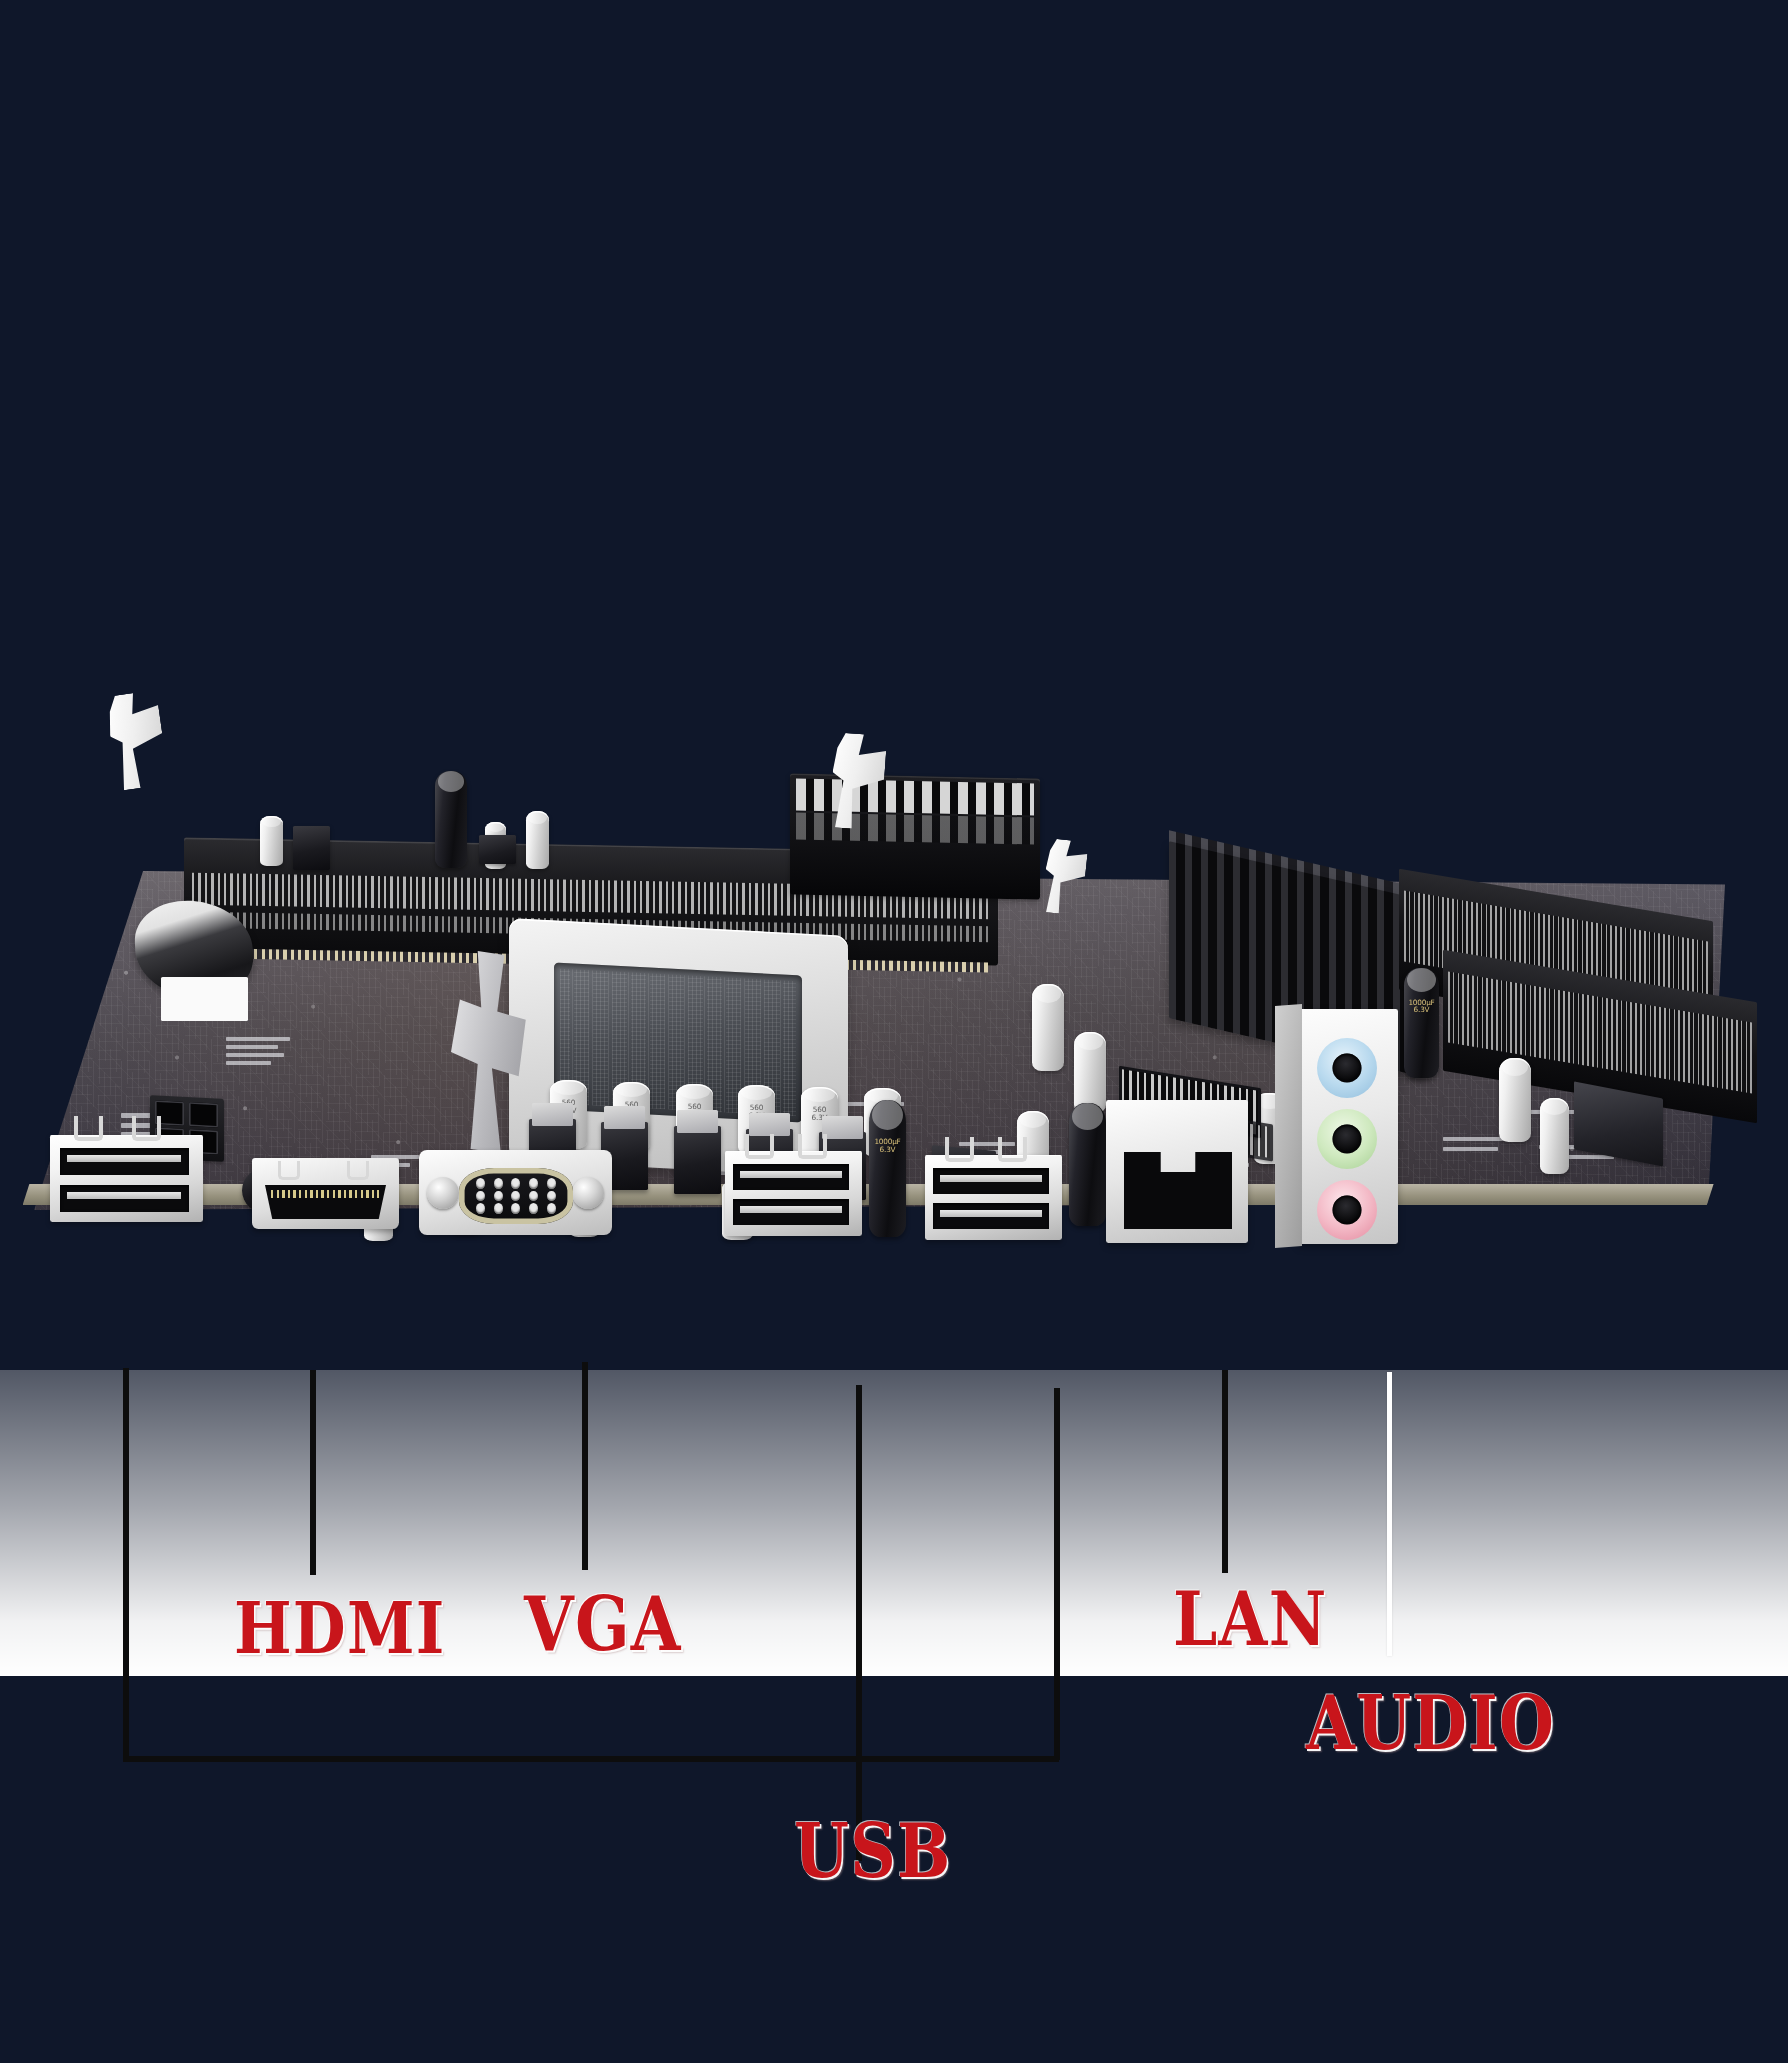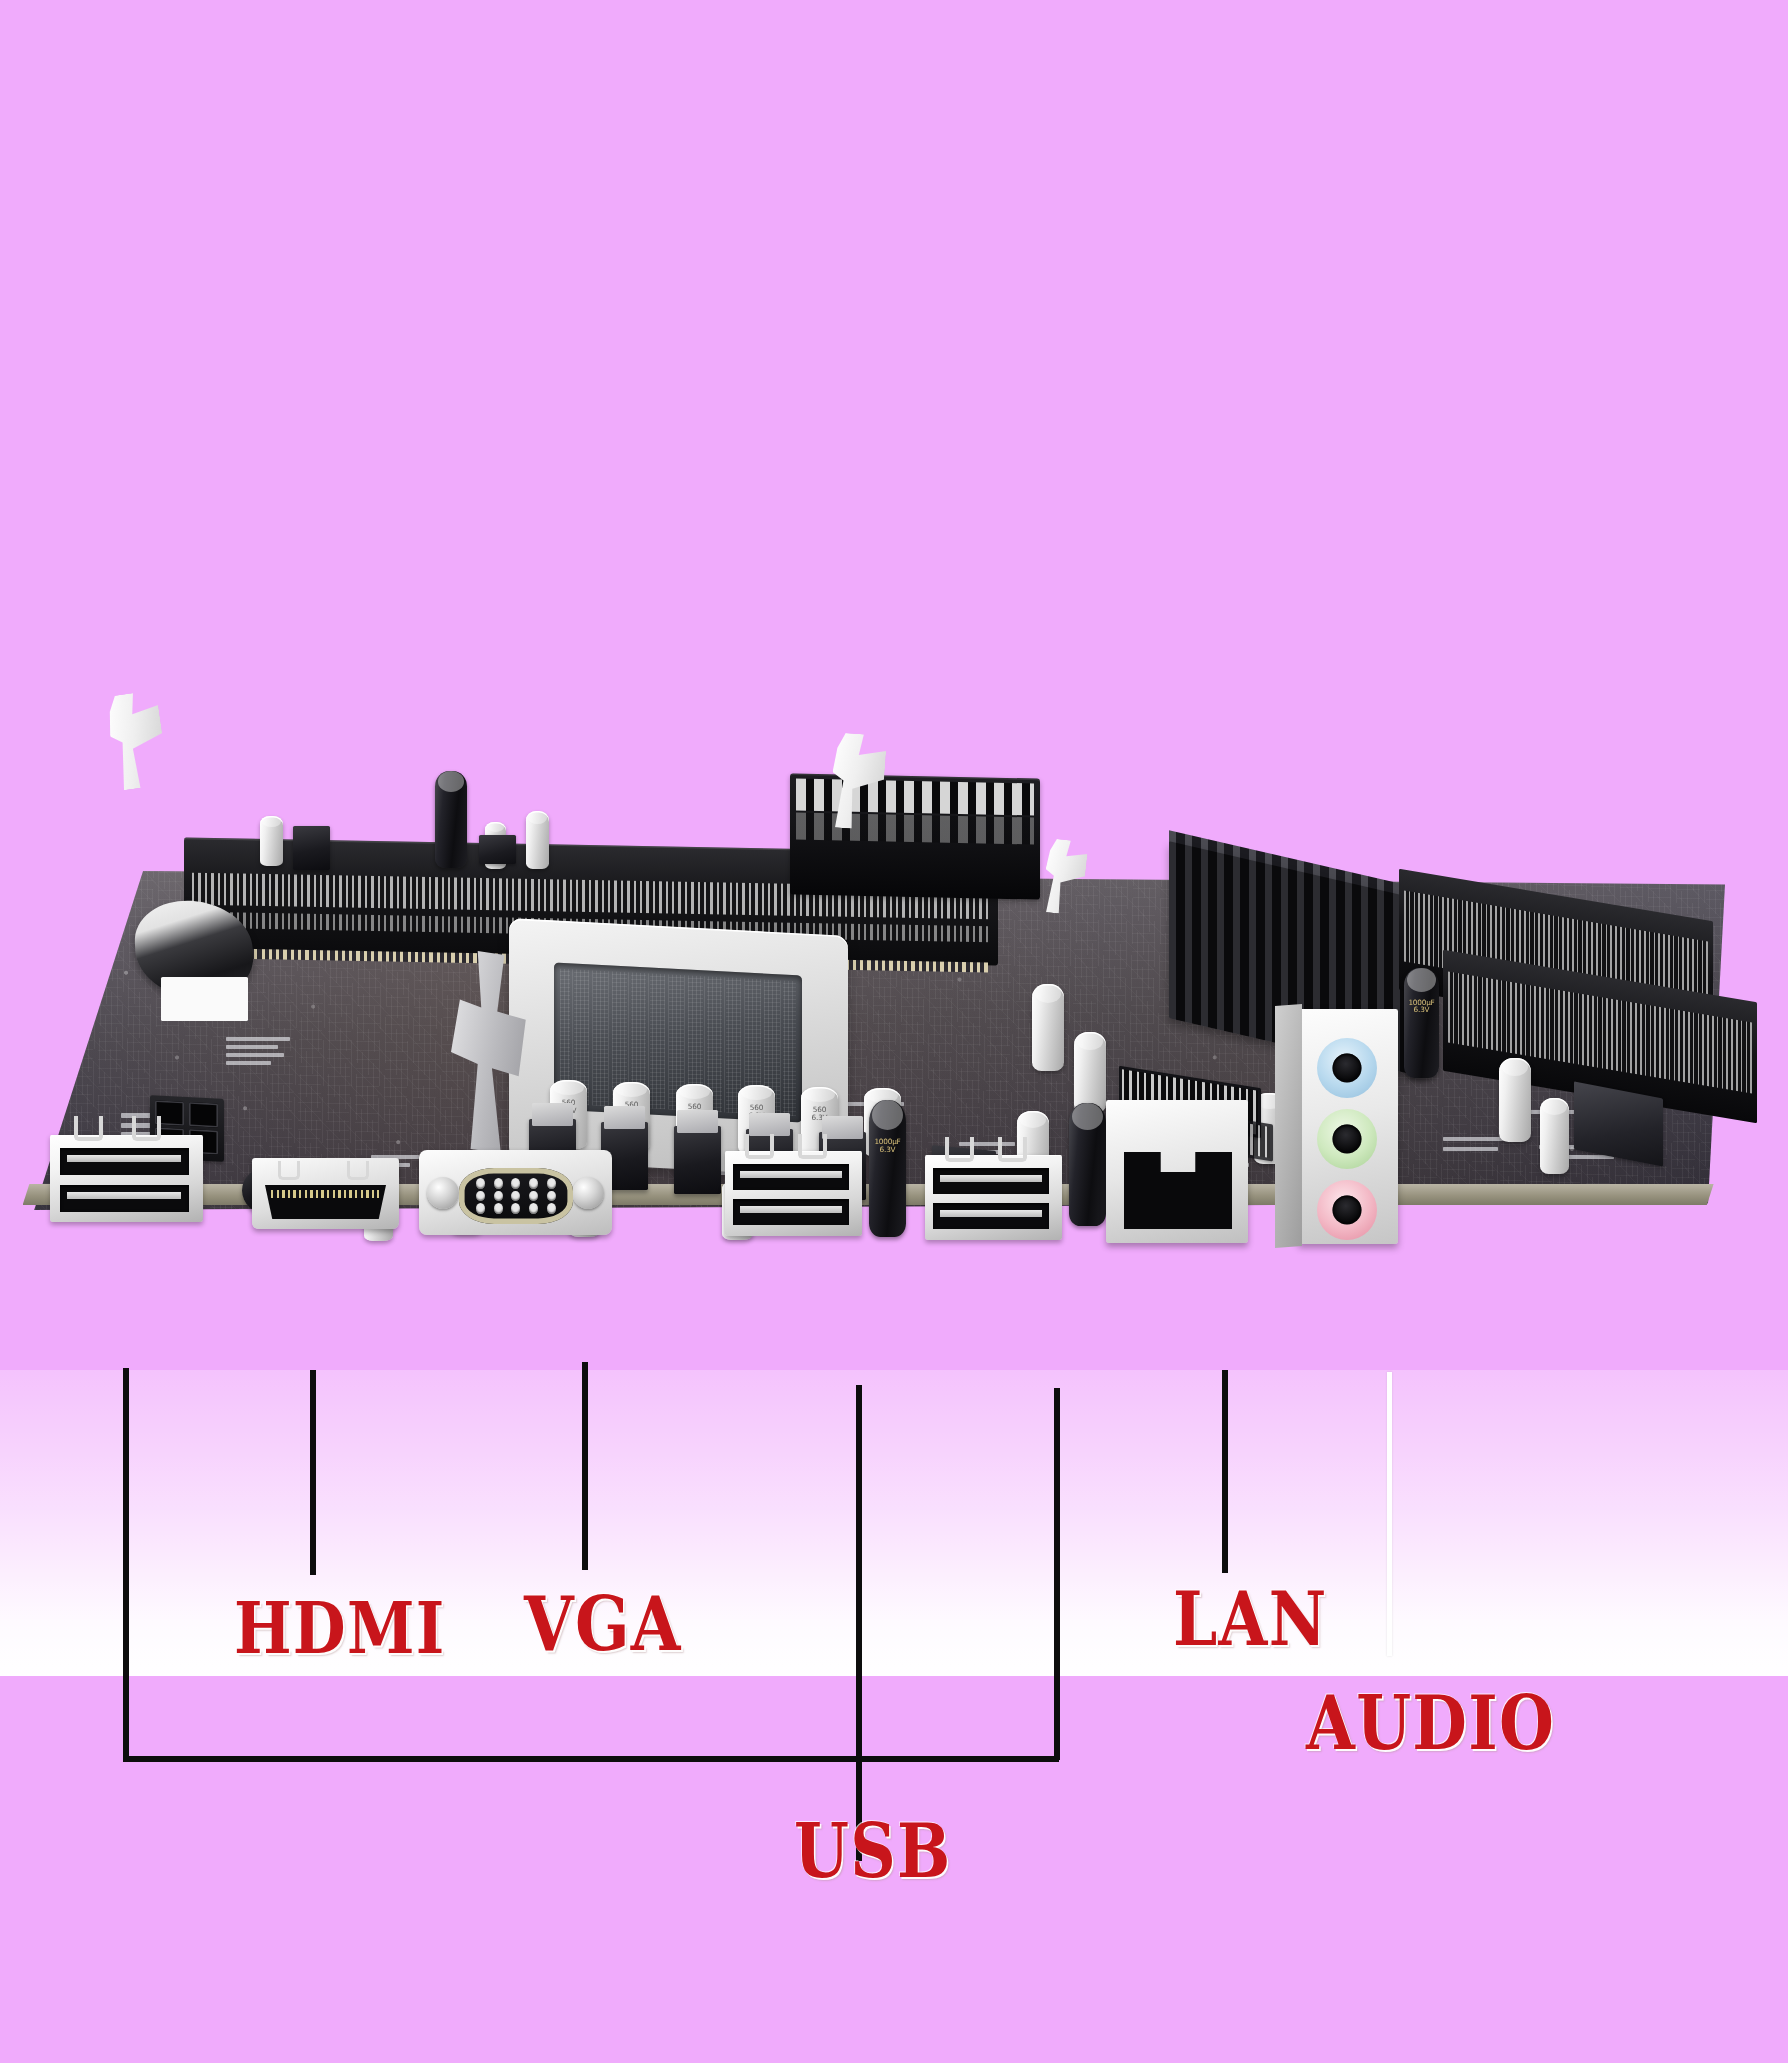--- a/index.html
+++ b/index.html
@@ -1,19 +1,19 @@
 <!DOCTYPE html>
 <html style="font-size:13px"><head>
 <meta charset="utf-8">
 <style>
   html,body{margin:0;padding:0;background:#ffffff;}
   body{width:1789px;height:2064px;position:relative;overflow:hidden;
        font-family:"Liberation Serif", serif;}
 
-  .stage{position:absolute;inset:0;background:#f0abfc;}
+  .stage{position:absolute;inset:0;background:#0f172a;}
 
   
   .mb{position:absolute;left:0;top:629px;width:1789px;height:742px;}
 
   
   .pcb{position:absolute;left:24px;top:242px;width:1701px;height:339px;
        background:linear-gradient(178deg,#6d6a72 0%,#5d5a64 18%,#4a4750 45%,#3b3843 75%,#2e2b35 100%);
        clip-path:polygon(7.0% 0%, 100% 4%, 99% 98%, 0.6% 100%);
        box-shadow:0 3.2px 9.7px rgba(0,0,0,.25);}
   .pcb-tex{position:absolute;inset:0;

